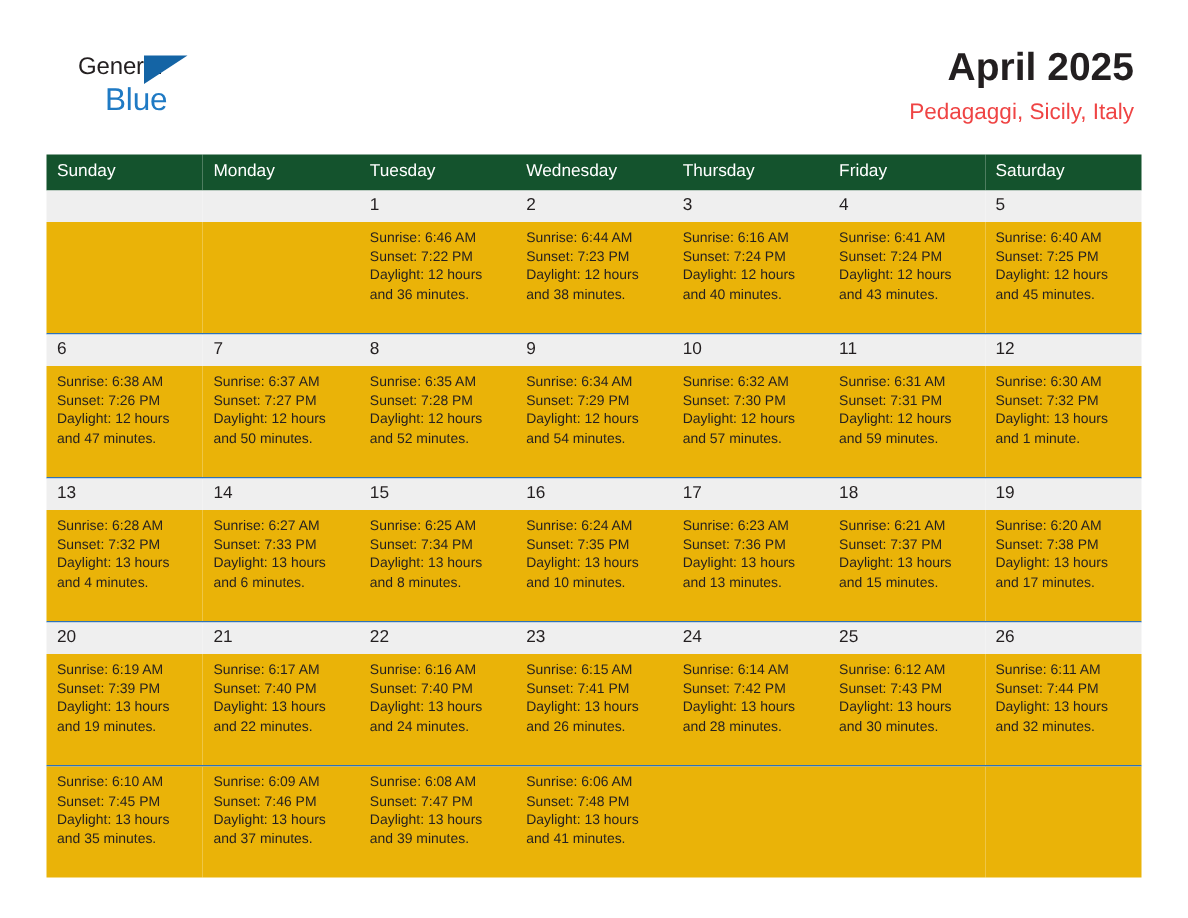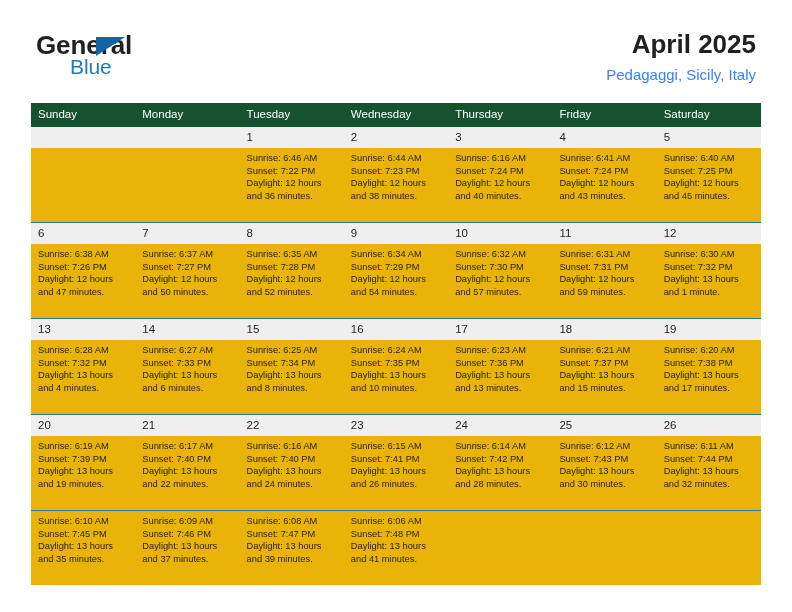--- a/index.html
+++ b/index.html
@@ -30,27 +30,27 @@
   }
   .brand {
     position: absolute;
     left: 36px;
     top: 33px;
     width: 180px;
     height: 52px;
   }
   .brand-general {
     position: absolute;
-    left: 0;
+    left: 16px;
     top: 0;
-    font-size: 26px;
+    font-size: 16px;
     color: #231f20;
     letter-spacing: -0.1px;
     line-height: 24px;
-    font-weight: 700;
+    font-weight: 400;
   }
   .brand-blue {
     position: absolute;
     left: 34px;
     top: 22px;
     font-size: 21px;
     color: #1f7ac4;
     letter-spacing: -0.1px;
     line-height: 24px;
     font-weight: 400;
@@ -73,21 +73,21 @@
   }
   .cal-title {
     font-size: 26px;
     color: #231f20;
     line-height: 32px;
     font-weight: 700;
     white-space: nowrap;
   }
   .cal-sub {
     font-size: 15px;
-    color: #3b82f6;
+    color: #ef4444;
     line-height: 22px;
     margin-top: 4px;
     white-space: nowrap;
     text-align: right;
   }
 
   
   .cal {
     position: absolute;
     left: 31px;

